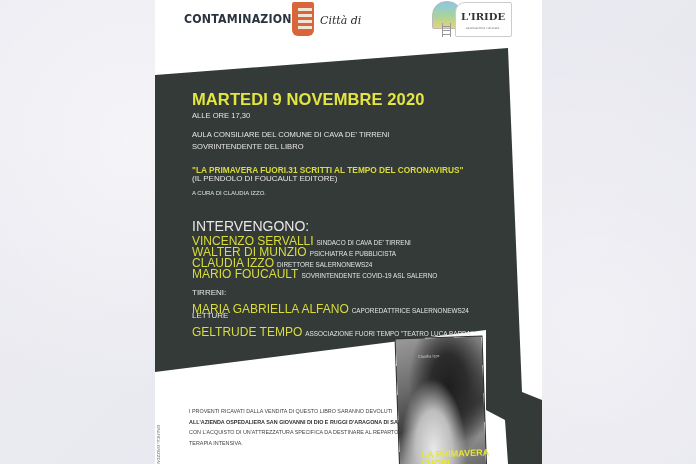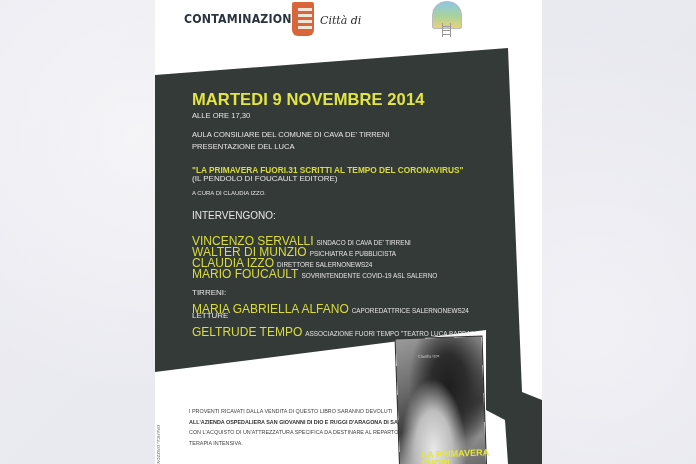--- a/index.html
+++ b/index.html
@@ -123,32 +123,36 @@
           <i style="top:18px"></i>
           <i style="top:24px"></i>
       </div>
       <div class="cava-text">
         <div class="l1">Città di</div>
       </div>
     </div>
     <div class="logo-iride">
       <div class="iride-arc"></div>
       <div class="iride-ladder"></div>
+      <div class="iride-box">
+        <div class="iride-title">L'IRIDE</div>
+        <div class="iride-sub">associazione culturale</div>
+      </div>
     </div>
   </div>
 
   <div class="content">
-    <div class="date">MARTEDI 9 NOVEMBRE 2014</div>
+    <div class="date">MARTEDI 9 NOVEMBRE 2020</div>
     <div class="t sm" style="top:21px">ALLE ORE 17,30</div>
     <div class="t sm" style="top:40px">AULA CONSILIARE DEL COMUNE DI CAVA DE' TIRRENI</div>
-    <div class="t sm" style="top:52px">PRESENTAZIONE DEL LUCA</div>
+    <div class="t sm" style="top:52px">SOVRINTENDENTE DEL LIBRO</div>
     <div class="t hl" style="top:75px">"LA PRIMAVERA FUORI.31 SCRITTI AL TEMPO DEL CORONAVIRUS"</div>
     <div class="t sm" style="top:84px;font-size:8px">(IL PENDOLO DI FOUCAULT EDITORE)</div>
     <div class="t xs" style="top:100px">A CURA DI CLAUDIA IZZO.</div>
-    <div class="t sm" style="top:120px;font-size:10px">INTERVENGONO:</div>
+    <div class="t sm" style="top:128px;font-size:14px">INTERVENGONO:</div>
 
     <div class="t" style="top:141px">
       <span class="name">VINCENZO SERVALLI</span><span class="role">SINDACO DI CAVA DE' TIRRENI</span>
     </div>
     <div class="t" style="top:152px">
       <span class="name">WALTER DI MUNZIO</span><span class="role">PSICHIATRA E PUBBLICISTA</span>
     </div>
     <div class="t" style="top:163px">
       <span class="name">CLAUDIA IZZO</span><span class="role">DIRETTORE SALERNONEWS24</span>
     </div>

